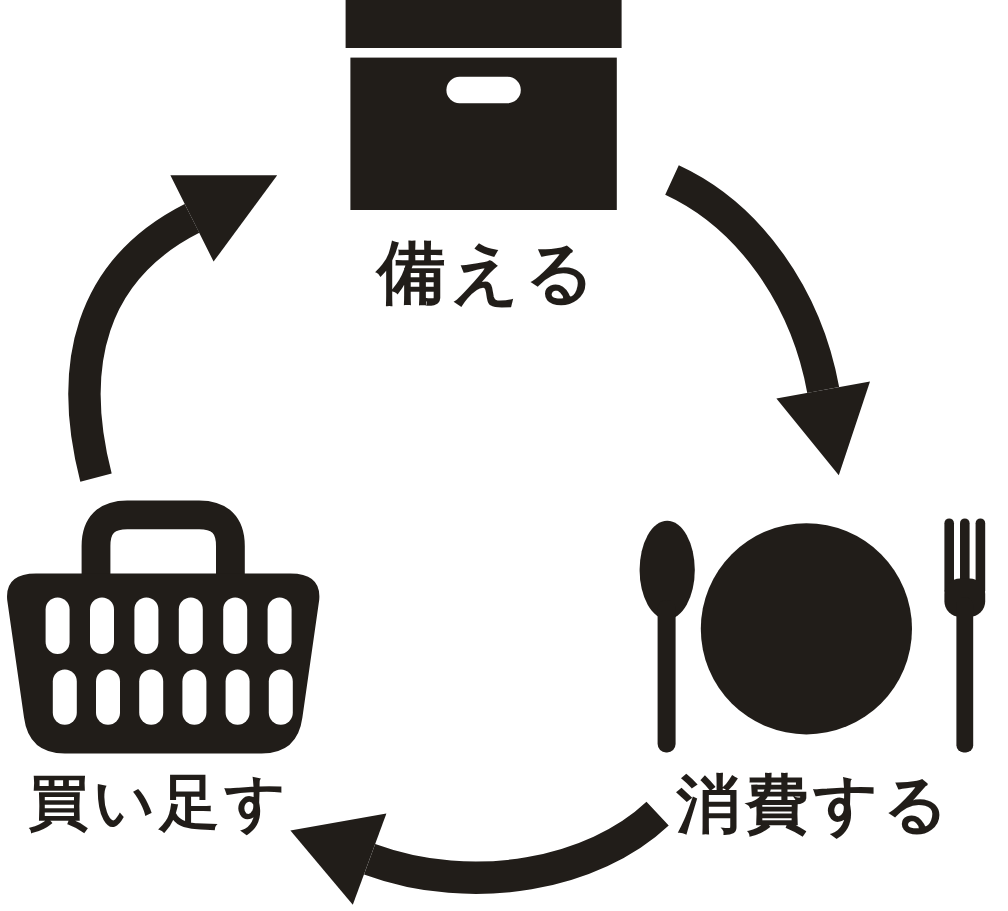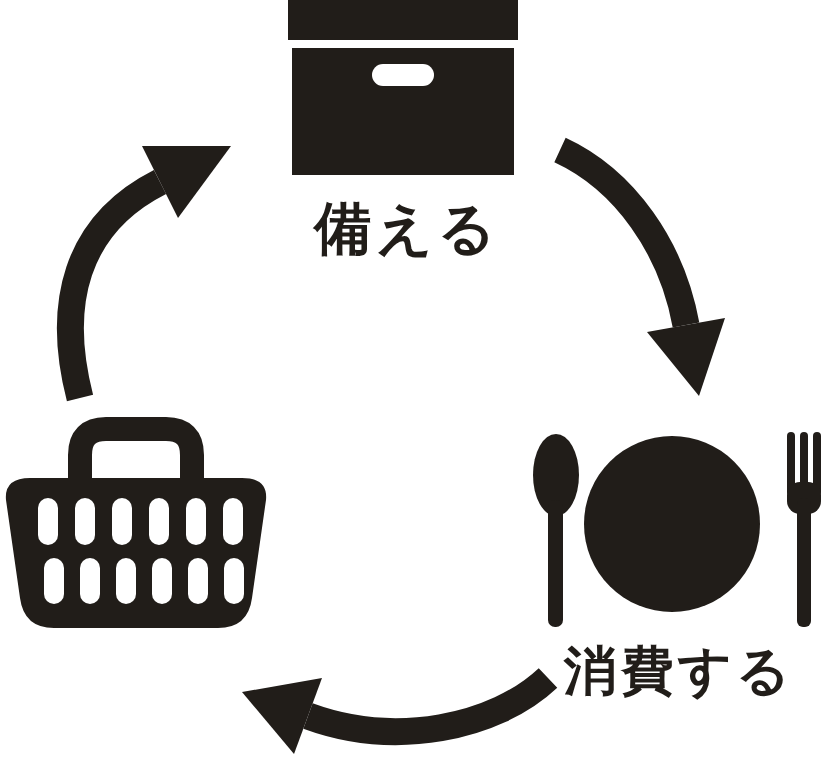--- a/index.html
+++ b/index.html
@@ -106,14 +106,15 @@
 
     <g>
       <path class="arrow-path" d="M 80,398 C 56,305 75,225 160,182"></path>
       <polygon points="178,218 142,146 231,146"></polygon>
     </g>
 
   </svg>
 
   <div class="node-label label-consume">消費する</div>
   <div class="node-label label-prepare">備える</div>
+  <div class="node-label label-restock">買い足す</div>
 
 </div>
 
 </body></html>

